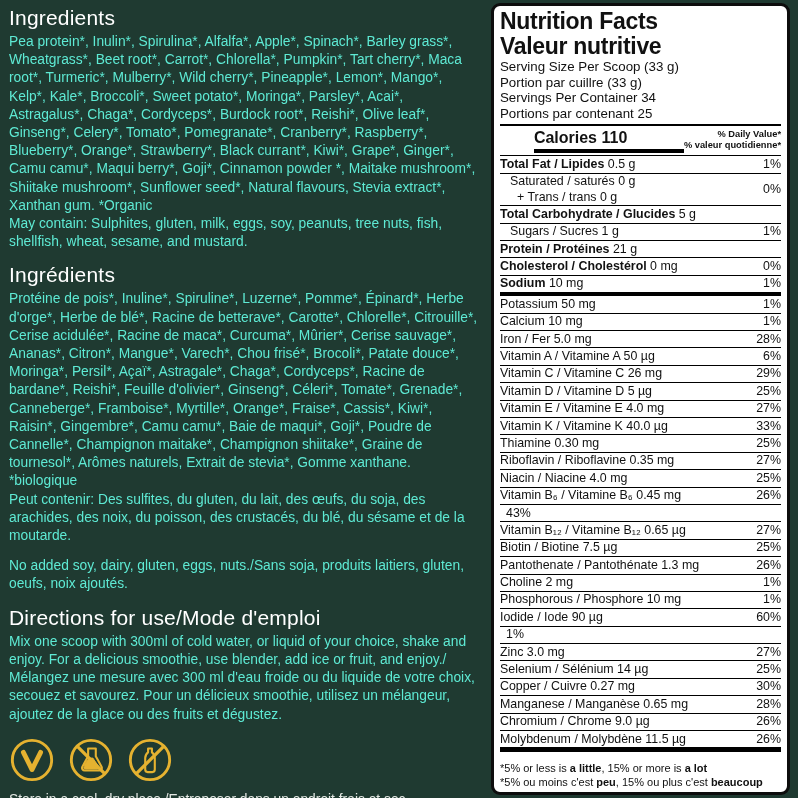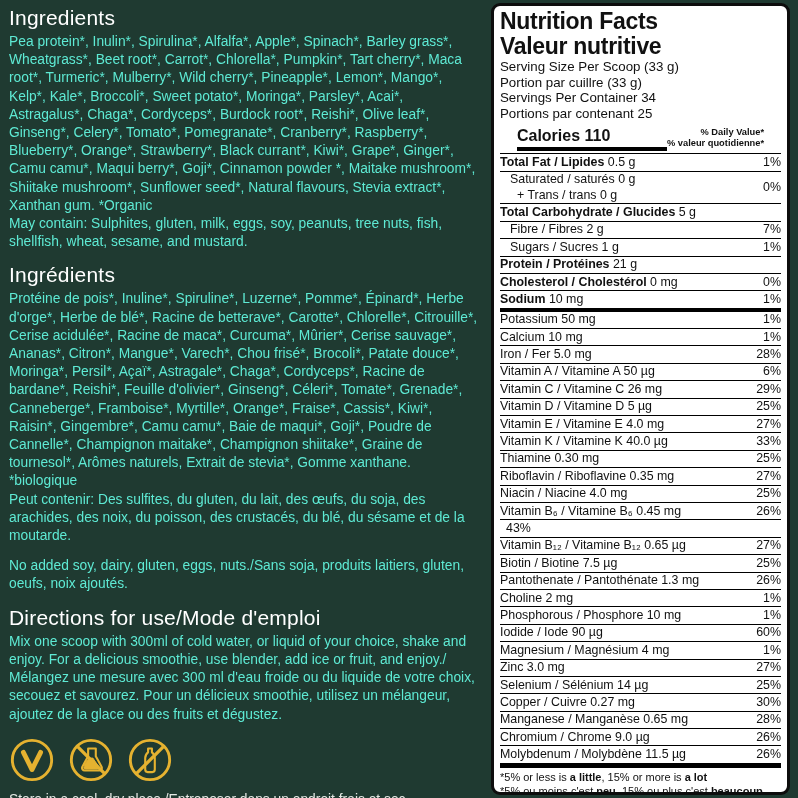--- a/index.html
+++ b/index.html
@@ -36,41 +36,41 @@
   .nf-box{
     background:#ffffff;border:3px solid #0d0d0d;border-radius:9px;
     height:100%;box-sizing:border-box;overflow:hidden;
     padding:3px 6px 2px 6px;color:#111;
     display:flex;flex-direction:column;
   }
   .nf-title{font-size:23px;font-weight:bold;line-height:25px;letter-spacing:-.3px;}
   .nf-serving{font-size:13.3px;line-height:15.6px;}
   .nf-bar{height:4px;background:#000;margin:3px 0 0 0;}
   .cal-row{
-    display:flex;justify-content:center;align-items:flex-start;
+    display:flex;justify-content:flex-end;align-items:flex-start;
     padding:3px 0 2px 0;border-bottom:1px solid #000;
   }
   .cal-label{font-size:16px;font-weight:bold;line-height:18px;}
   .cal-underline{width:150px;height:4px;background:#000;margin-top:2px;}
   .dv-head{font-size:9.3px;font-weight:bold;text-align:right;line-height:10.8px;}
   .nf-rows{flex:1;display:flex;flex-direction:column;}
   .nf-row{
     display:flex;justify-content:space-between;align-items:center;
     border-bottom:1px solid #000;
     font-size:12.4px;line-height:15.2px;padding:.6px 0;
   }
   .nf-row.thick{border-bottom:4px solid #000;align-items:flex-end;}
   .nf-row .nf-left{flex:1;}
   .nf-row.ind1 .nf-left{padding-left:10px;}
   .nf-row .l2{padding-left:7px;}
   .nf-dv{white-space:nowrap;padding-left:6px;}
   .b{font-weight:bold;}
   .nf-footnote{
     border-top:4px solid #000;margin-top:0;
-    font-size:11px;line-height:13.8px;padding-top:3px;
+    font-size:11px;line-height:13.8px;padding-top:10px;
   }
 </style>
 </head>
 <body>
 
 <div class="label-root">
 
   <div class="left-panel">
     <h2 class="green-heading">Ingredients</h2>
     <p class="green-body">Pea protein*, Inulin*, Spirulina*, Alfalfa*, Apple*, Spinach*, Barley grass*, Wheatgrass*, Beet root*, Carrot*, Chlorella*, Pumpkin*, Tart cherry*, Maca root*, Turmeric*, Mulberry*, Wild cherry*, Pineapple*, Lemon*, Mango*, Kelp*, Kale*, Broccoli*, Sweet potato*, Moringa*, Parsley*, Acai*, Astragalus*, Chaga*, Cordyceps*, Burdock root*, Reishi*, Olive leaf*, Ginseng*, Celery*, Tomato*, Pomegranate*, Cranberry*, Raspberry*, Blueberry*, Orange*, Strawberry*, Black currant*, Kiwi*, Grape*, Ginger*, Camu camu*, Maqui berry*, Goji*, Cinnamon powder *, Maitake mushroom*, Shiitake mushroom*, Sunflower seed*, Natural flavours, Stevia extract*, Xanthan gum. *Organic</p>
@@ -148,26 +148,20 @@
             <div class="nf-dv">0%</div>
           </div>
           <div class="nf-row">
             <div class="nf-left">
               <div><span class="b">Total Carbohydrate / Glucides</span><span> 5 g</span></div>
             </div>
             <div class="nf-dv"></div>
           </div>
           <div class="nf-row ind1">
             <div class="nf-left">
-              <div><span>Fibre / Fibres</span><span> 2 g</span></div>
-            </div>
-            <div class="nf-dv">7%</div>
-          </div>
-          <div class="nf-row ind1">
-            <div class="nf-left">
               <div><span>Sugars / Sucres</span><span> 1 g</span></div>
             </div>
             <div class="nf-dv">1%</div>
           </div>
           <div class="nf-row">
             <div class="nf-left">
               <div><span class="b">Protein / Protéines</span><span> 21 g</span></div>
             </div>
             <div class="nf-dv"></div>
           </div>
@@ -288,23 +282,20 @@
             </div>
             <div class="nf-dv">1%</div>
           </div>
           <div class="nf-row">
             <div class="nf-left">
               <div><span>Iodide / Iode</span><span> 90 µg</span></div>
             </div>
             <div class="nf-dv">60%</div>
           </div>
           <div class="nf-row">
-            <div class="nf-left">
-              <div><span>Magnesium / Magnésium</span><span> 4 mg</span></div>
-            </div>
             <div class="nf-dv">1%</div>
           </div>
           <div class="nf-row">
             <div class="nf-left">
               <div><span>Zinc</span><span> 3.0 mg</span></div>
             </div>
             <div class="nf-dv">27%</div>
           </div>
           <div class="nf-row">
             <div class="nf-left">

